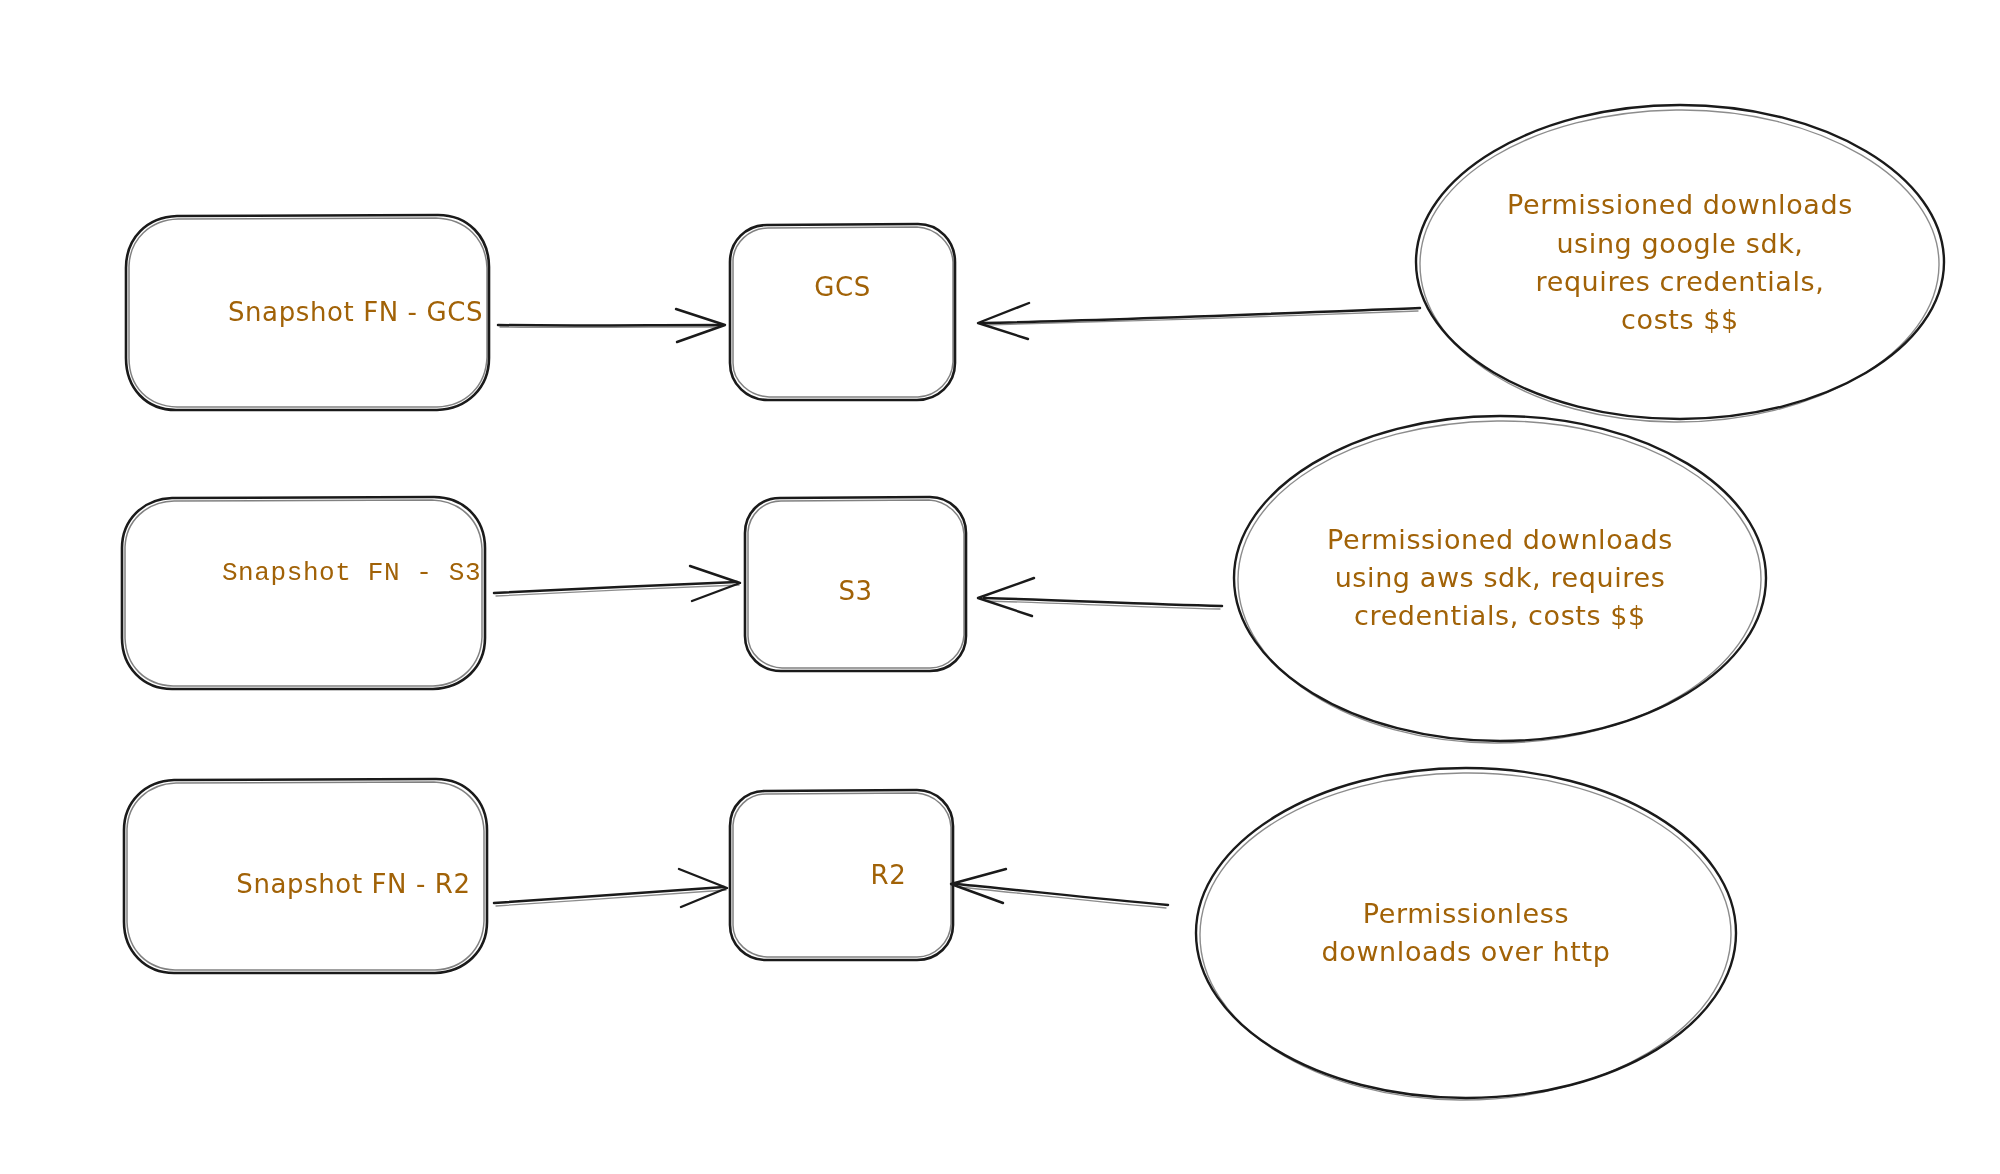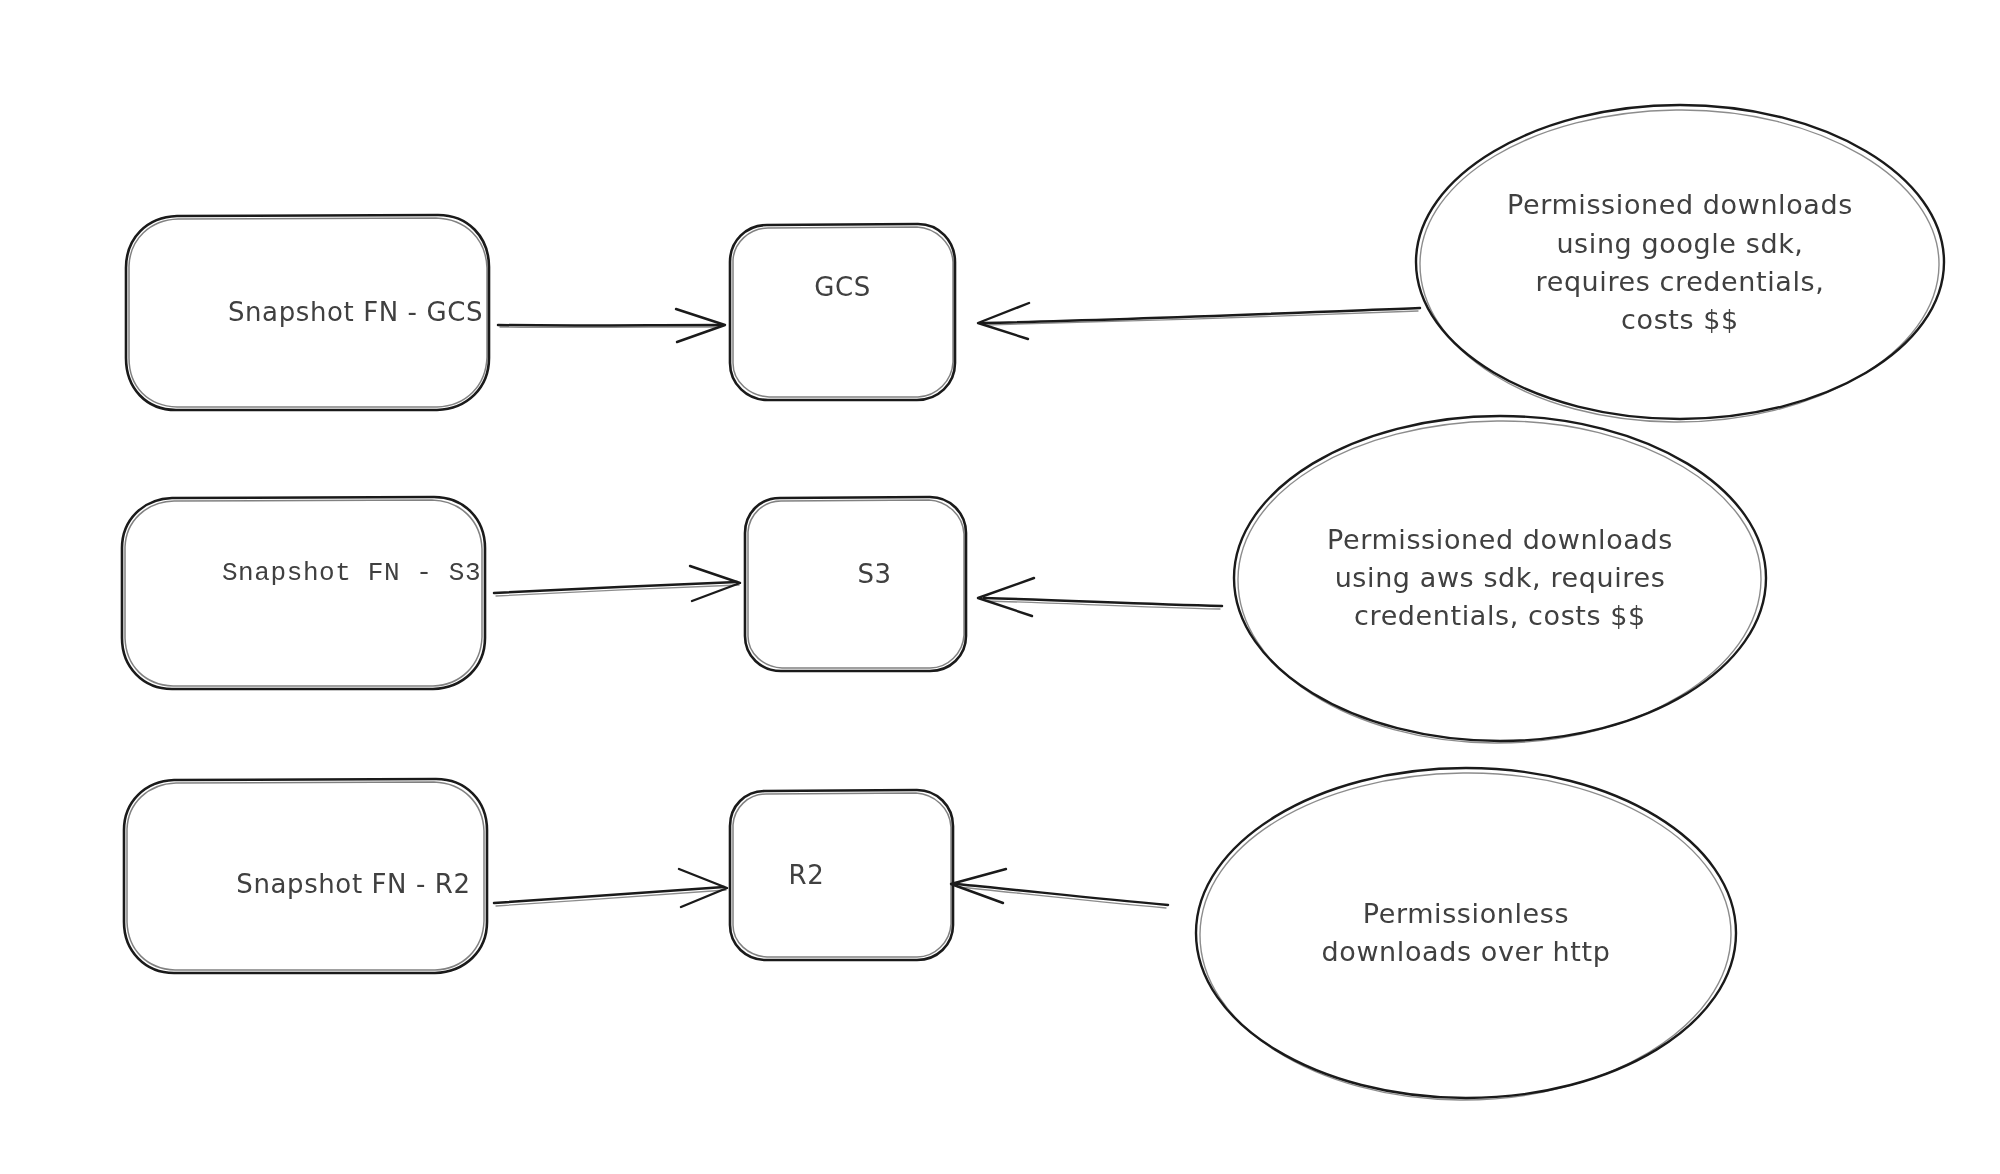--- a/index.html
+++ b/index.html
@@ -37,21 +37,21 @@
   .node-shape-2 { stroke-width: 1.5; opacity: 0.55; }
   .ellipse-shape { stroke-width: 2.4; }
   .ellipse-shape-2 { stroke-width: 1.4; opacity: 0.5; }
   .edge-line { stroke-width: 2.5; }
   .edge-line-2 { stroke-width: 1.3; opacity: 0.5; }
   .edge-head { stroke-width: 2.4; }
 
   .label {
     position: absolute;
     text-align: center;
-    color: #404040;
+    color: #a16207;
     font-family: "DejaVu Sans", sans-serif;
     letter-spacing: 0.6px;
     white-space: pre-line;
     pointer-events: none;
     display: flex;
     align-items: center;
     justify-content: center;
     line-height: 1.42;
   }
   .box-label { font-size: 26px; margin-left: 48px; }
@@ -158,26 +158,26 @@
 
   <div class="label hub-label" style="left:730px; top:224px; width:225px; height:127px;">GCS</div>
 
   <div class="label note-label" style="left:1428px; top:118px; width:504px; height:290px;">Permissioned downloads
 using google sdk,
 requires credentials,
 costs $$</div>
 
   <div class="label box-label" style="left:122px; top:501px; width:363px; height:144px;font-family:Liberation Mono, monospace;">Snapshot FN - S3</div>
 
-  <div class="label hub-label" style="left:745px; top:497px; width:221px; height:154px;margin-left:19px;">S3</div>
+  <div class="label hub-label" style="left:745px; top:514px; width:221px; height:154px;">S3</div>
 
   <div class="label note-label" style="left:1246px; top:430px; width:508px; height:296px;">Permissioned downloads
 using aws sdk, requires
 credentials, costs $$</div>
 
   <div class="label box-label" style="left:124px; top:779px; width:363px; height:210px;">Snapshot FN - R2</div>
 
-  <div class="label hub-label" style="left:690px; top:790px; width:233px; height:170px;">R2</div>
+  <div class="label hub-label" style="left:772px; top:790px; width:233px; height:170px;">R2</div>
 
   <div class="label note-label" style="left:1208px; top:782px; width:516px; height:302px;">Permissionless
 downloads over http</div>
 
 </div>
 
 </body></html>

